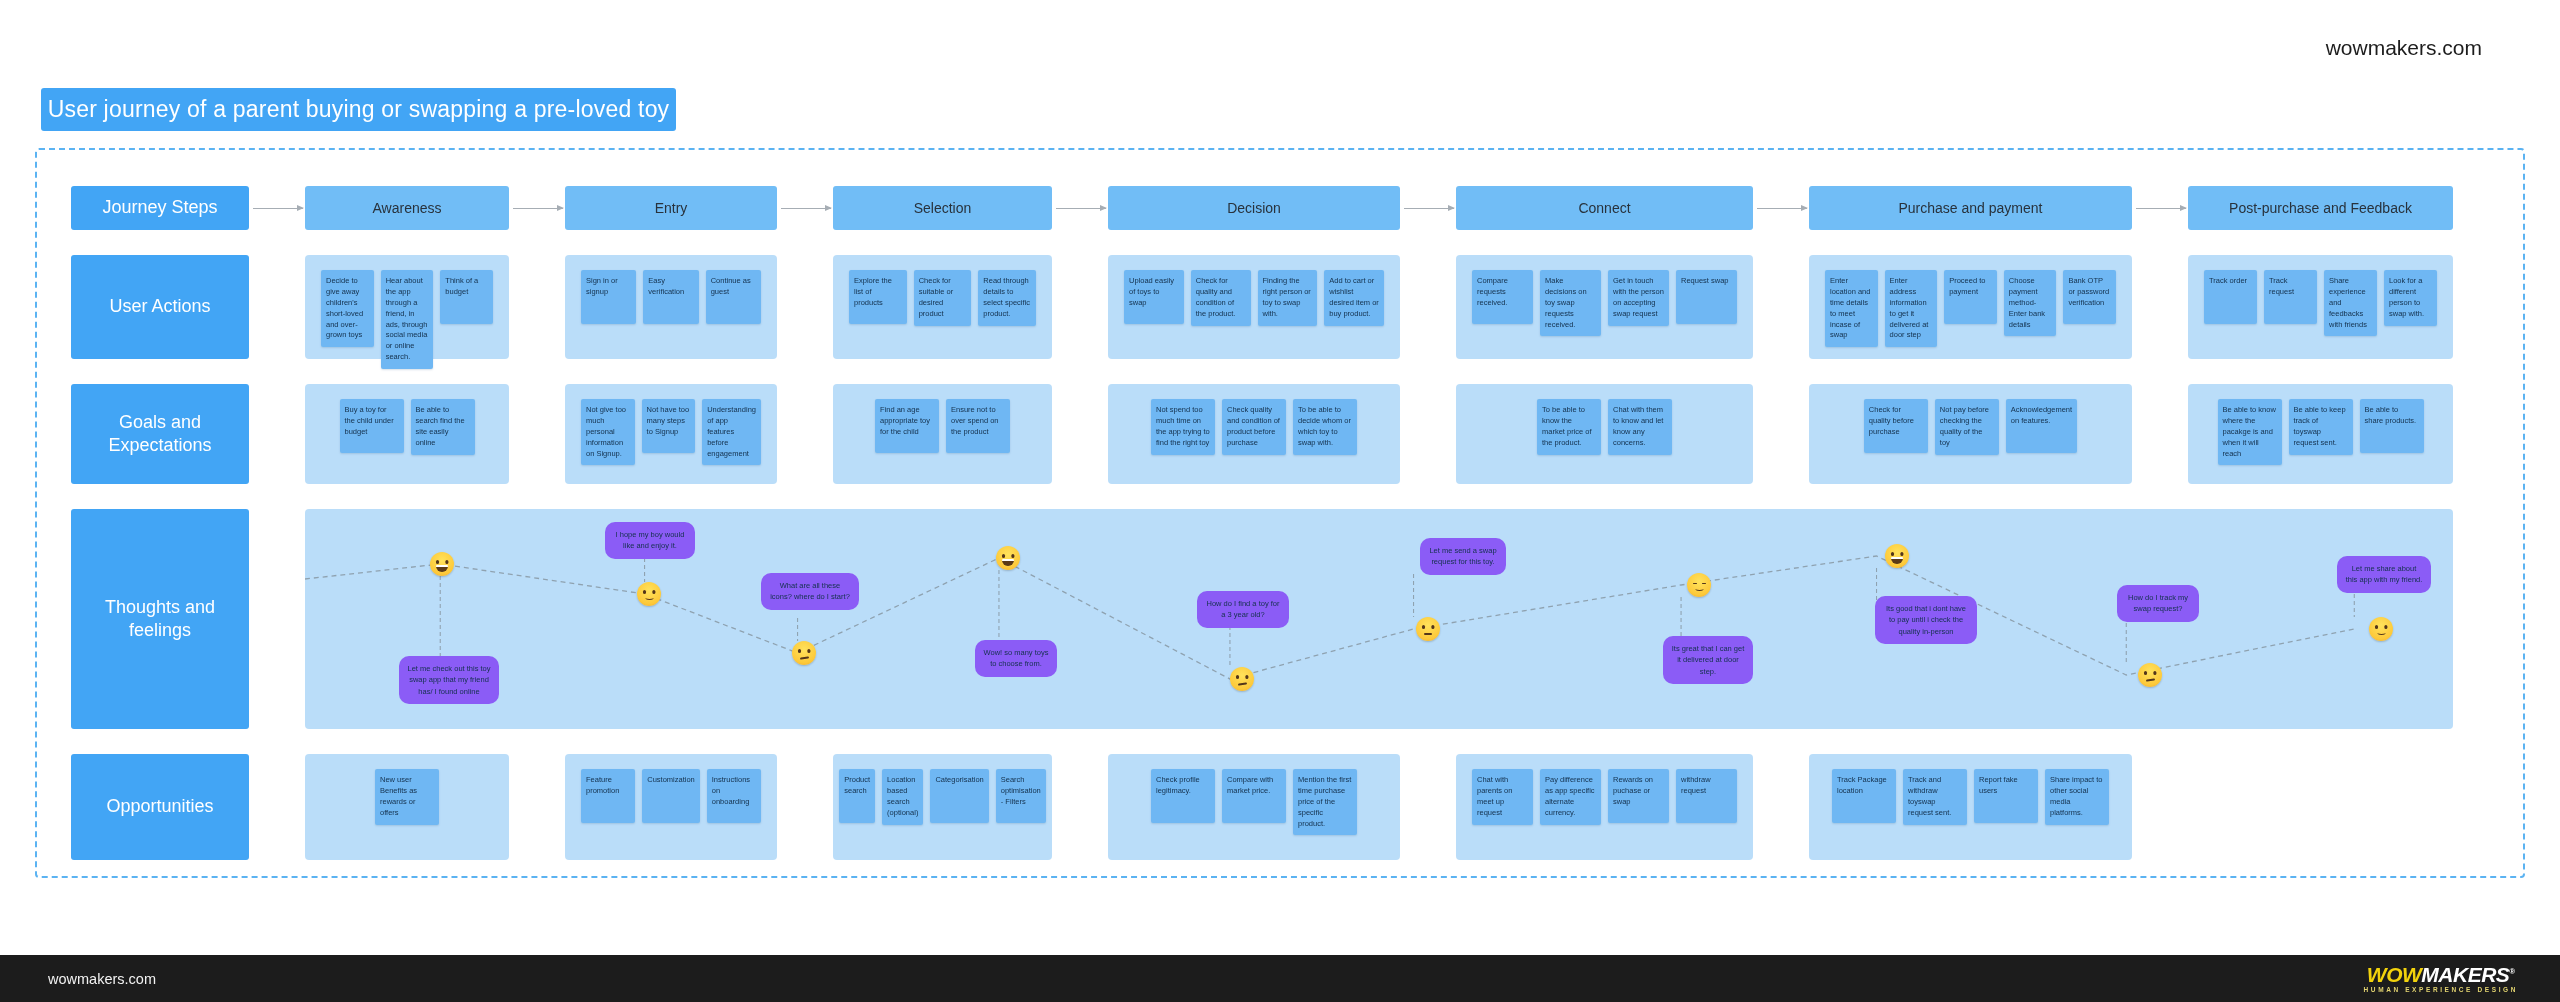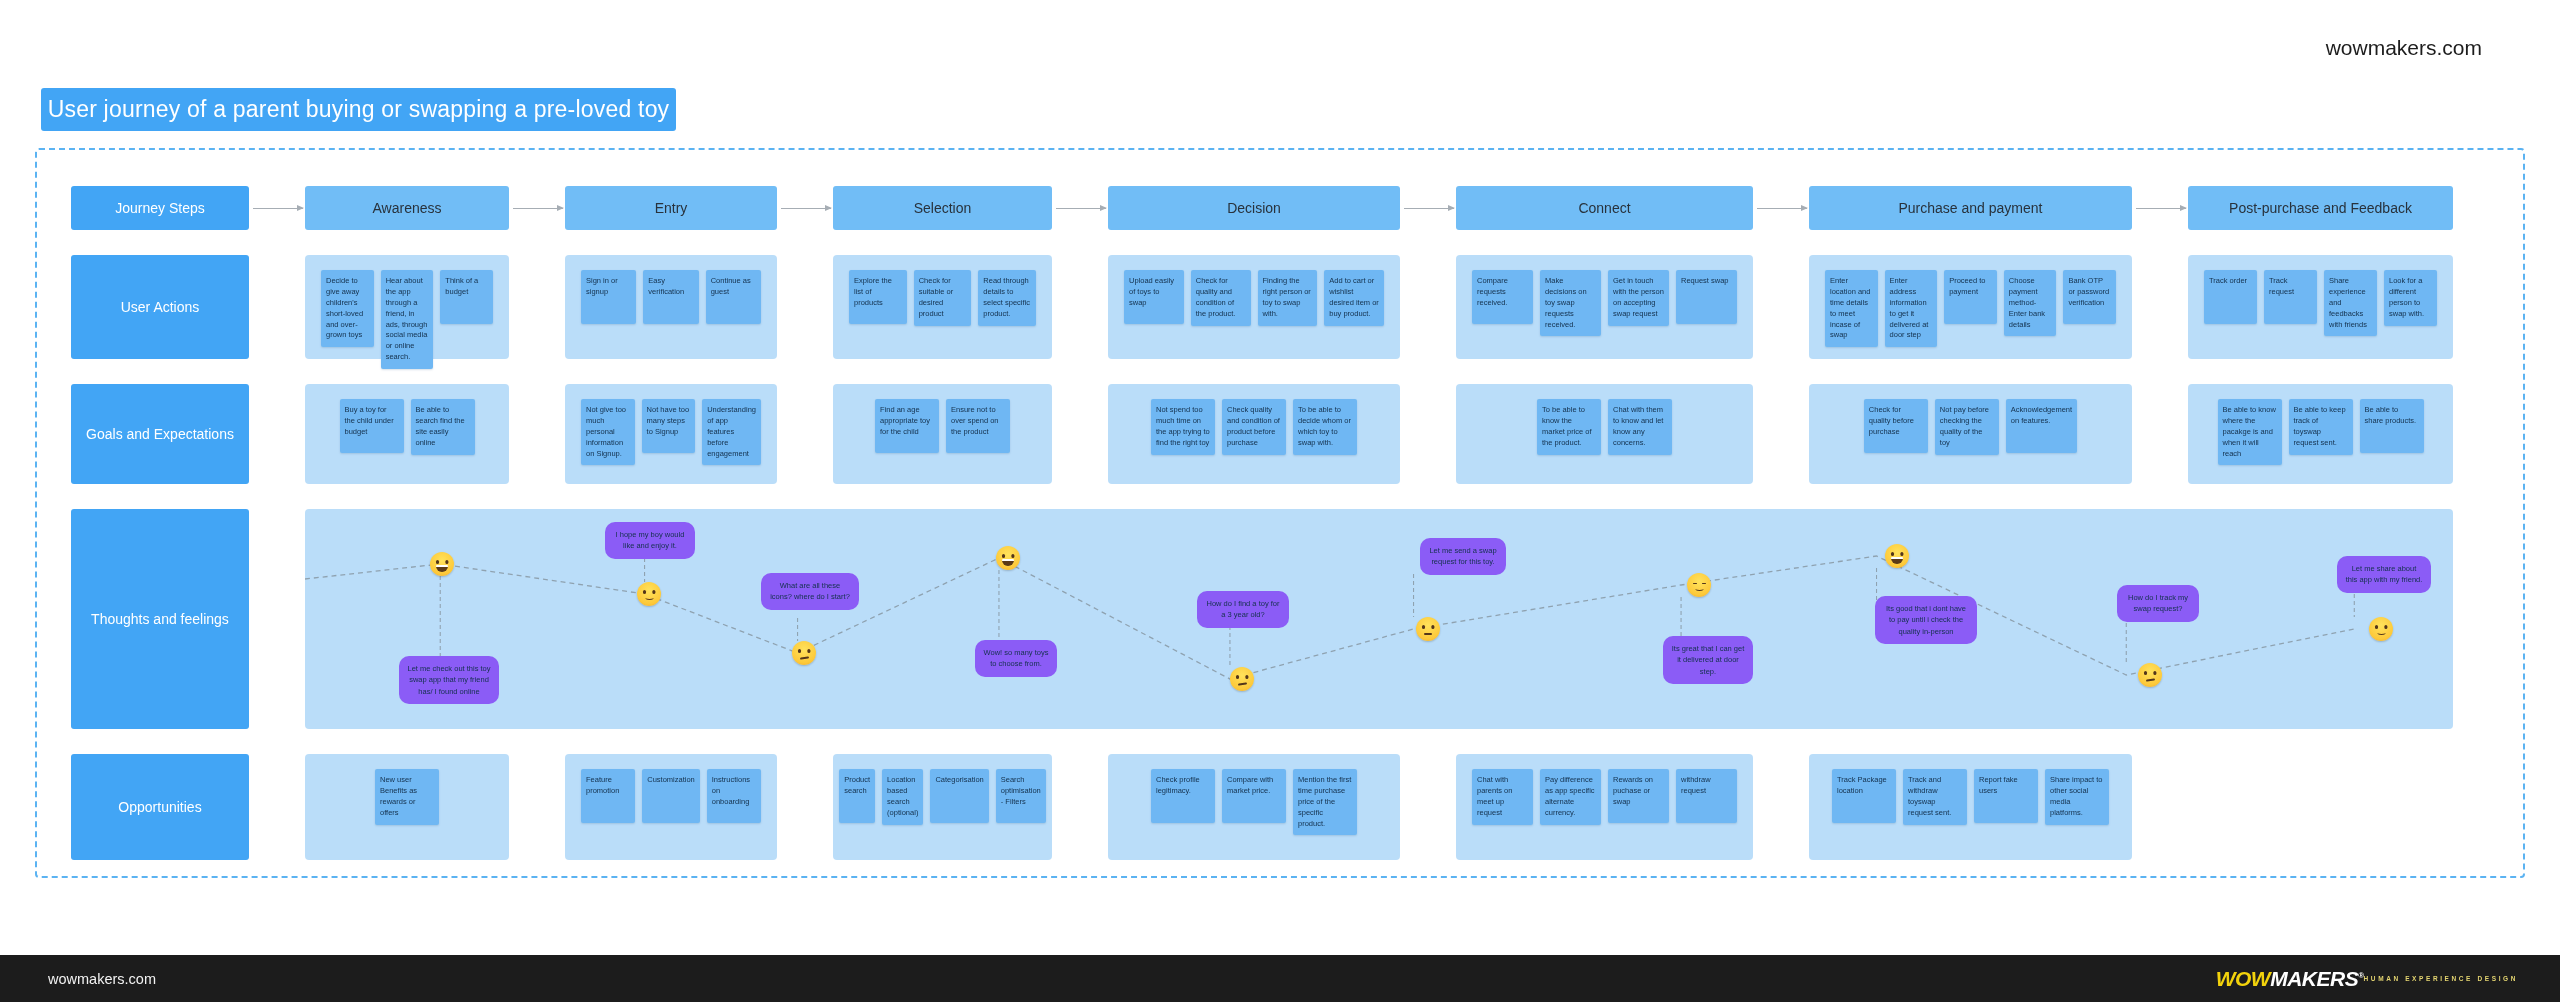--- a/index.html
+++ b/index.html
@@ -11,21 +11,21 @@
   .title-box span{color:#ffffff;font-size:23px;letter-spacing:.2px;}
   .top-link{position:absolute;top:36px;right:78px;font-size:21px;color:#1d1d1d;}
 
   
   .board{position:absolute;left:35px;top:148px;width:2490px;height:730px;border:2px dashed #5BB3F2;border-radius:4px;
     box-sizing:border-box;padding:36px 34px 18px 34px;}
   .grid{display:grid;grid-template-columns:178px 204px 212px 219px 292px 297px 323px 265px;
     grid-template-rows:44px 104px 100px 220px 106px;column-gap:56px;row-gap:25px;}
 
   .rowlabel{background:#42A5F5;color:#ffffff;border-radius:3px;display:flex;align-items:center;justify-content:center;
-    text-align:center;font-size:14px;line-height:1.3;padding:4px 12px;box-sizing:border-box;}
+    text-align:center;font-size:18px;line-height:1.3;padding:4px 12px;box-sizing:border-box;}
   .stephead{background:#71BDF6;color:#28323c;border-radius:3px;display:flex;align-items:center;justify-content:center;
     font-size:14px;position:relative;}
   .jlabel{position:relative;}
 
   .arrow{position:absolute;top:50%;right:-54px;width:50px;height:1px;background:#a6adb4;}
   .arrow::after{content:"";position:absolute;right:-1px;top:-3.5px;width:0;height:0;
     border-left:7px solid #a6adb4;border-top:3.5px solid transparent;border-bottom:3.5px solid transparent;}
 
   .cell{background:#BADDF9;border-radius:4px;display:flex;gap:7px;padding:15px 16px;box-sizing:border-box;
     justify-content:center;align-items:flex-start;}
@@ -53,21 +53,21 @@
   .e-confused::after{content:"";position:absolute;left:7.5px;top:15.5px;width:9px;height:1.8px;background:#54361a;
     border-radius:2px;transform:rotate(-10deg);}
   .e-relieved::before{top:9.5px;width:4.5px;height:1.7px;border-radius:2px;box-shadow:9px 0 0 #54361a;}
   .e-relieved::after{content:"";position:absolute;left:6.5px;top:11px;width:11px;height:7px;
     border:1.7px solid transparent;border-bottom-color:#54361a;border-radius:50%;box-sizing:border-box;}
 
   
   .footer{position:absolute;left:0;bottom:0;width:2560px;height:47px;background:#1c1c1c;display:flex;
     align-items:center;justify-content:space-between;padding:0 42px 0 48px;box-sizing:border-box;}
   .footer-site{color:#f2f2f2;font-size:14.5px;}
-  .logo{display:flex;flex-direction:row;align-items:center;line-height:1;}
+  .logo{display:flex;flex-direction:column;align-items:center;line-height:1;}
   .logo-line{font-style:italic;font-weight:800;font-size:21px;letter-spacing:-.5px;}
   .logo-wow{color:#F2D20C;}
   .logo-makers{color:#ffffff;}
   .logo-reg{color:#ffffff;font-size:8px;vertical-align:super;font-style:normal;}
   .logo-tag{margin-top:2px;color:#E3D470;font-size:6.5px;letter-spacing:2.6px;font-weight:600;}
 </style>
 </head>
 <body>
 
 <div id="screen">

